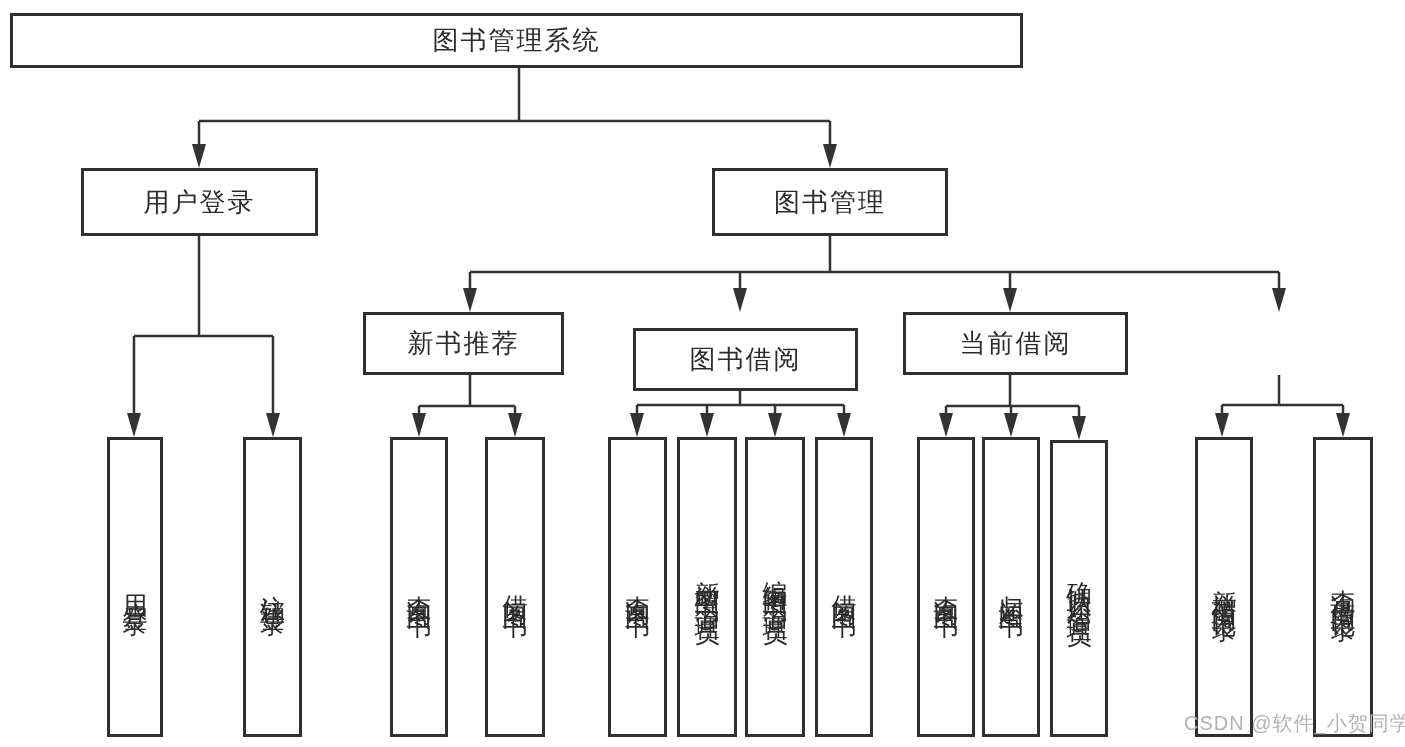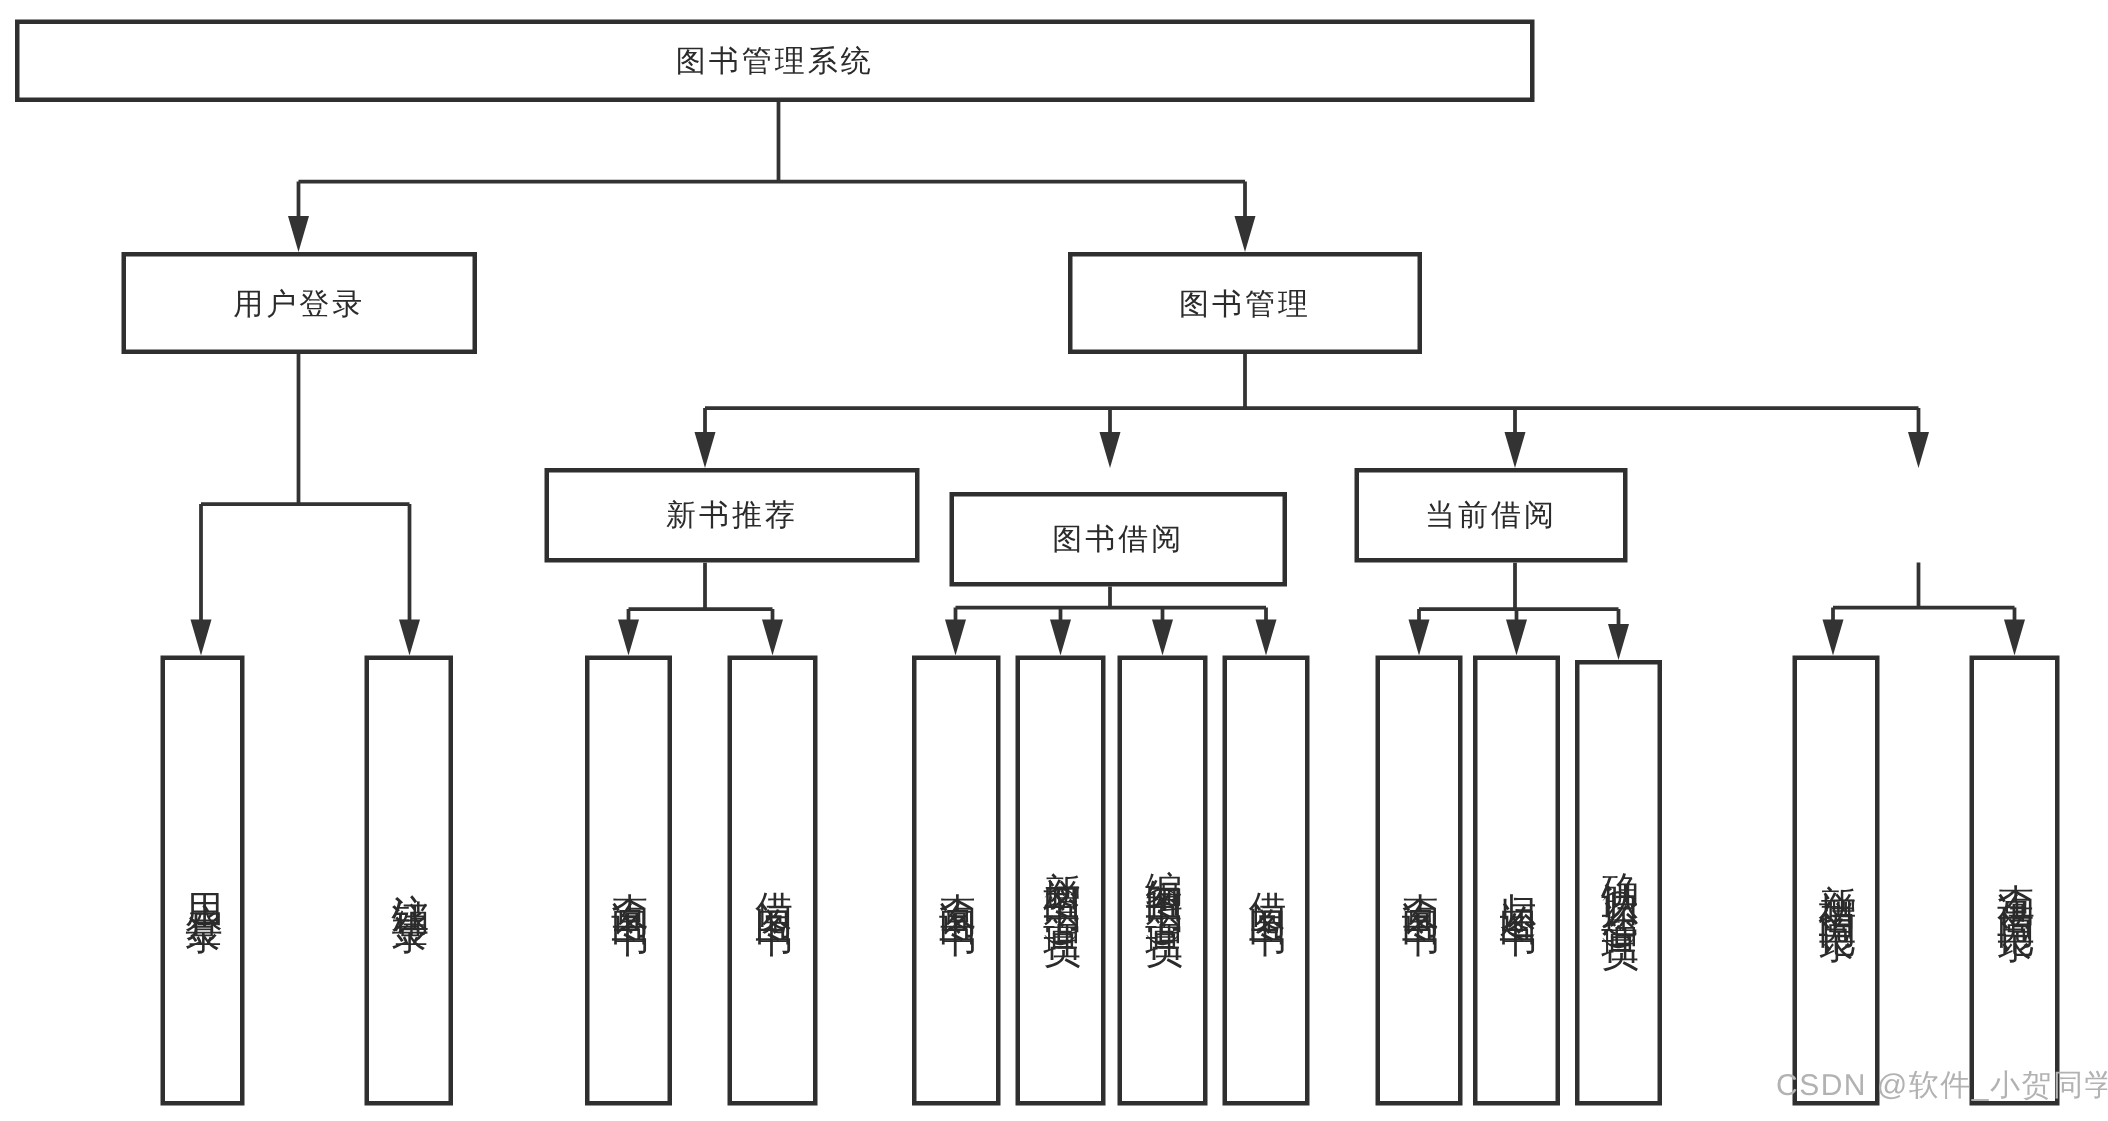--- a/index.html
+++ b/index.html
@@ -21,21 +21,21 @@
     position: absolute;
     box-sizing: border-box;
     background: #ffffff;
     border: 3px solid #2f2f2f;
     display: flex;
     align-items: center;
     justify-content: center;
     color: #2b2b2b;
   }
   .node.h span {
-    font-size: 20px;
+    font-size: 26px;
     letter-spacing: 2px;
     white-space: nowrap;
   }
   .node.v span {
     writing-mode: vertical-rl;
     text-orientation: mixed;
     font-size: 25px;
     letter-spacing: 6px;
     line-height: 1;
     white-space: nowrap;
@@ -106,27 +106,27 @@
     <span>图书管理系统</span>
   </div>
 
   <div class="node h" style="left:81px; top:168px; width:237px; height:68px;">
     <span>用户登录</span>
   </div>
   <div class="node h" style="left:712px; top:168px; width:236px; height:68px;justify-content:center;">
     <span>图书管理</span>
   </div>
 
-  <div class="node h" style="left:363px; top:312px; width:250px; height:63px;">
+  <div class="node h" style="left:363px; top:312px; width:201px; height:63px;">
     <span>新书推荐</span>
   </div>
   <div class="node h" style="left:633px; top:328px; width:225px; height:63px;">
     <span>图书借阅</span>
   </div>
-  <div class="node h" style="left:903px; top:312px; width:182px; height:63px;">
+  <div class="node h" style="left:903px; top:312px; width:225px; height:63px;">
     <span>当前借阅</span>
   </div>
 
   <div class="node v" style="left:107px; top:437px; width:56px; height:300px;">
     <span>用户登录</span>
   </div>
   <div class="node v" style="left:243px; top:437px; width:59px; height:300px;">
     <span>注销登录</span>
   </div>
 

